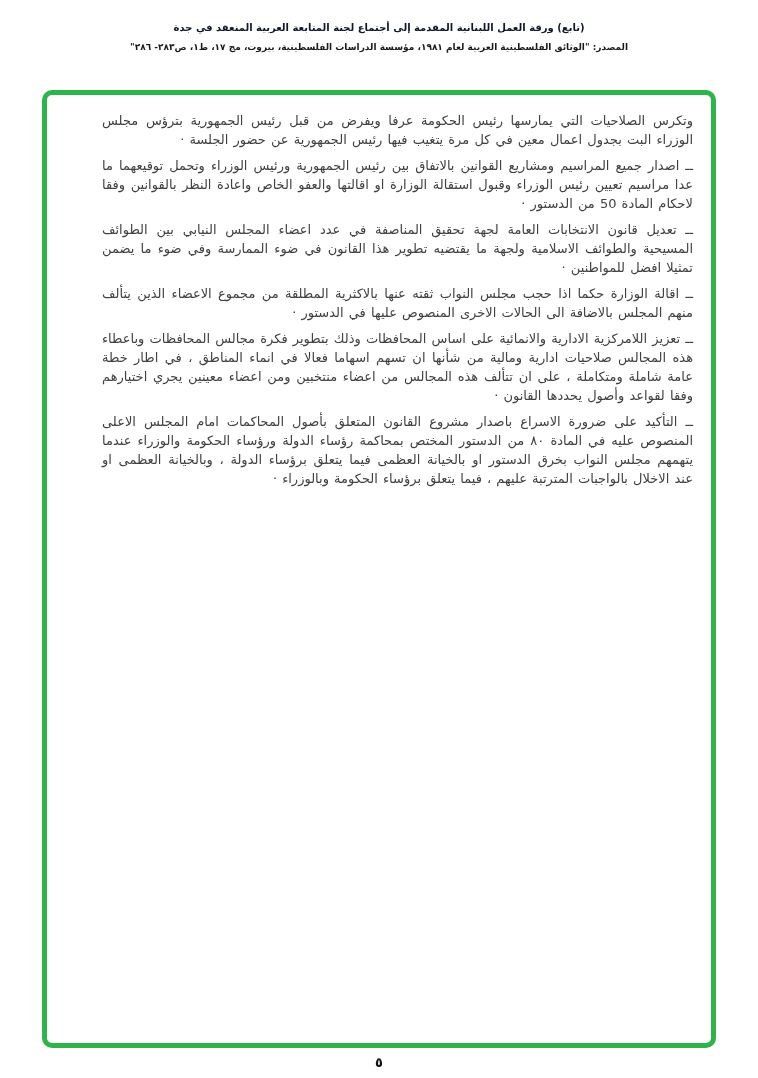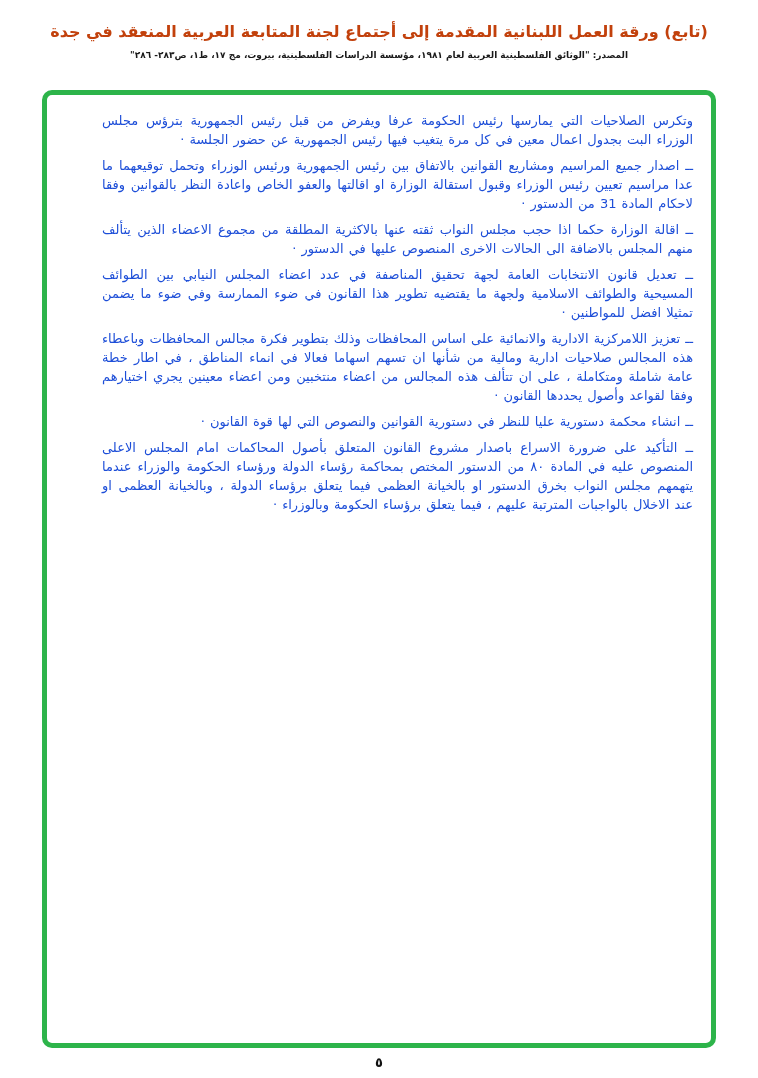--- a/index.html
+++ b/index.html
@@ -18,24 +18,24 @@
   .page {
     position: relative;
     width: 758px;
     height: 1078px;
     direction: rtl;
     background: #ffffff;
   }
   .doc-header {
     text-align: center;
     font-weight: bold;
-    font-size: 16px;
+    font-size: 10px;
     letter-spacing: 0.2px;
     padding-top: 22px;
-    color: #c2410c;
+    color: #0f172a;
   }
   .doc-source {
     text-align: center;
     font-weight: bold;
     font-size: 9px;
     margin-top: 9px;
     color: #1a1a1a;
   }
   .content-box {
     position: absolute;
@@ -49,21 +49,21 @@
     padding: 16px 18px 8px 55px;
     overflow: hidden;
     background: #ffffff;
   }
   .content-box p {
     margin: 0 0 7px 0;
     font-size: 13px;
     line-height: 19px;
     text-align: justify;
     text-justify: inter-word;
-    color: #1d4ed8;
+    color: #404040;
     word-spacing: 1px;
   }
   .page-number {
     position: absolute;
     bottom: 8px;
     left: 0;
     width: 758px;
     text-align: center;
     font-size: 13px;
     font-weight: bold;
@@ -74,23 +74,22 @@
 <body>
 
 <div class="page">
 
   <div class="doc-header">(تابع) ورقة العمل اللبنانية المقدمة إلى أجتماع لجنة المتابعة العربية المنعقد في جدة</div>
 
   <div class="doc-source">المصدر: "الوثائق الفلسطينية العربية لعام ١٩٨١،  مؤسسة الدراسات الفلسطينية، بيروت، مج ١٧، ط١، ص٢٨٣- ٢٨٦"</div>
 
   <div class="content-box">
     <p>وتكرس الصلاحيات التي يمارسها رئيس الحكومة عرفا ويفرض من قبل رئيس الجمهورية بترؤس مجلس الوزراء البت بجدول اعمال معين في كل مرة يتغيب فيها رئيس الجمهورية عن حضور الجلسة ·</p>
-    <p>ــ  اصدار جميع المراسيم ومشاريع القوانين بالاتفاق بين رئيس الجمهورية ورئيس الوزراء وتحمل توقيعهما ما عدا مراسيم تعيين رئيس الوزراء وقبول استقالة الوزارة او اقالتها والعفو الخاص واعادة النظر بالقوانين وفقا لاحكام المادة 31 من الدستور ·</p>
+    <p>ــ  اصدار جميع المراسيم ومشاريع القوانين بالاتفاق بين رئيس الجمهورية ورئيس الوزراء وتحمل توقيعهما ما عدا مراسيم تعيين رئيس الوزراء وقبول استقالة الوزارة او اقالتها والعفو الخاص واعادة النظر بالقوانين وفقا لاحكام المادة 50 من الدستور ·</p>
+    <p>ــ  تعديل قانون الانتخابات العامة لجهة تحقيق المناصفة في عدد اعضاء المجلس النيابي بين الطوائف المسيحية والطوائف الاسلامية ولجهة ما يقتضيه تطوير هذا القانون في ضوء الممارسة وفي ضوء ما يضمن تمثيلا افضل للمواطنين ·</p>
     <p>ــ  اقالة الوزارة حكما اذا حجب مجلس النواب ثقته عنها بالاكثرية المطلقة من مجموع الاعضاء الذين يتألف منهم المجلس بالاضافة الى الحالات الاخرى المنصوص عليها في الدستور ·</p>
-    <p>ــ  تعديل قانون الانتخابات العامة لجهة تحقيق المناصفة في عدد اعضاء المجلس النيابي بين الطوائف المسيحية والطوائف الاسلامية ولجهة ما يقتضيه تطوير هذا القانون في ضوء الممارسة وفي ضوء ما يضمن تمثيلا افضل للمواطنين ·</p>
     <p>ــ  تعزيز اللامركزية الادارية والانمائية على اساس المحافظات وذلك بتطوير فكرة مجالس المحافظات وباعطاء هذه المجالس صلاحيات ادارية ومالية من شأنها ان تسهم اسهاما فعالا في انماء المناطق ، في اطار خطة عامة شاملة ومتكاملة ، على ان تتألف هذه المجالس من اعضاء منتخبين ومن اعضاء معينين يجري اختيارهم وفقا لقواعد وأصول يحددها القانون ·</p>
-    <p>ــ  انشاء محكمة دستورية عليا للنظر في دستورية القوانين والنصوص التي لها قوة القانون ·</p>
     <p>ــ  التأكيد على ضرورة الاسراع باصدار مشروع القانون المتعلق بأصول المحاكمات امام المجلس الاعلى المنصوص عليه في المادة ٨٠ من الدستور المختص بمحاكمة رؤساء الدولة ورؤساء الحكومة والوزراء عندما يتهمهم مجلس النواب بخرق الدستور او بالخيانة العظمى فيما يتعلق برؤساء الدولة ، وبالخيانة العظمى او عند الاخلال بالواجبات المترتبة عليهم ، فيما يتعلق برؤساء الحكومة وبالوزراء ·</p>
   </div>
 
   <div class="page-number">٥</div>
 
 </div>
 
 </body></html>

